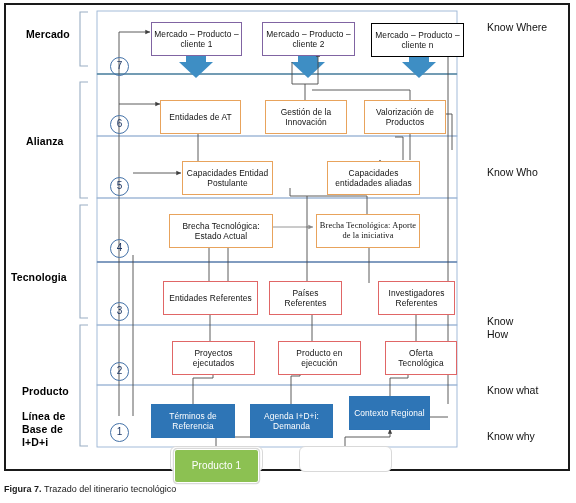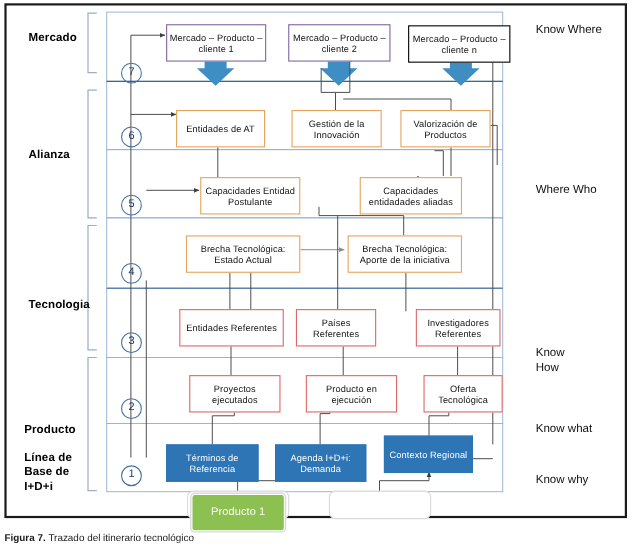--- a/index.html
+++ b/index.html
@@ -226,28 +226,28 @@
       <path d="M430,417 L448,417"></path>
 
       <path d="M216,458 L216,437 L193,437 L193,429" marker-end="url(#ah)"></path>
       <path d="M216,437 L291,437 L291,429" marker-end="url(#ah)"></path>
       <path d="M345,458 L345,437 L390,437 L390,429" marker-end="url(#ah)"></path>
     </g>
   </svg>
 
   <div class="sec-label" style="left:26px; top:28px;">Mercado</div>
   <div class="sec-label" style="left:26px; top:135px;">Alianza</div>
-  <div class="sec-label" style="left:26px; top:271px;">Tecnologia</div>
+  <div class="sec-label" style="left:11px; top:271px;">Tecnologia</div>
   <div class="sec-label" style="left:22px; top:385px;">Producto</div>
   <div class="sec-label" style="left:22px; top:410px; white-space:pre-line;">Línea de
 Base de
 I+D+i</div>
 
   <div class="know-label" style="left:487px; top:21px;">Know Where</div>
-  <div class="know-label" style="left:487px; top:166px;">Where Who</div>
+  <div class="know-label" style="left:487px; top:166px;">Know Who</div>
   <div class="know-label" style="left:487px; top:315px; white-space:pre-line;">Know
 How</div>
   <div class="know-label" style="left:487px; top:384px;">Know what</div>
   <div class="know-label" style="left:487px; top:430px;">Know why</div>
 
   <div class="step" style="left:110px; top:57px;">7</div>
   <div class="step" style="left:110px; top:115px;">6</div>
   <div class="step" style="left:110px; top:177px;">5</div>
   <div class="step" style="left:110px; top:239px;">4</div>
   <div class="step" style="left:110px; top:302px;">3</div>
@@ -277,21 +277,21 @@
   <div class="node n-orange" style="left:182px; top:161px; width:91px; height:25px;">
     <span>Capacidades Entidad Postulante</span>
   </div>
   <div class="node n-orange" style="left:327px; top:161px; width:93px; height:25px;">
     <span>Capacidades entidadades aliadas</span>
   </div>
 
   <div class="node n-orange" style="left:169px; top:214px; width:104px; height:25px;">
     <span>Brecha Tecnológica: Estado Actual</span>
   </div>
-  <div class="node n-orange" style="left:316px; top:214px; width:104px; height:25px;">
+  <div class="node n-orange" style="left:316px; top:214px; width:104px; height:25px;font-family:Liberation Serif, serif;">
     <span>Brecha Tecnológica: Aporte de la iniciativa</span>
   </div>
 
   <div class="node n-red" style="left:163px; top:281px; width:95px; height:25px;">
     <span>Entidades Referentes</span>
   </div>
   <div class="node n-red" style="left:378px; top:281px; width:77px; height:25px;">
     <span>Investigadores Referentes</span>
   </div>
   <div class="node n-red" style="left:269px; top:281px; width:73px; height:25px;">

